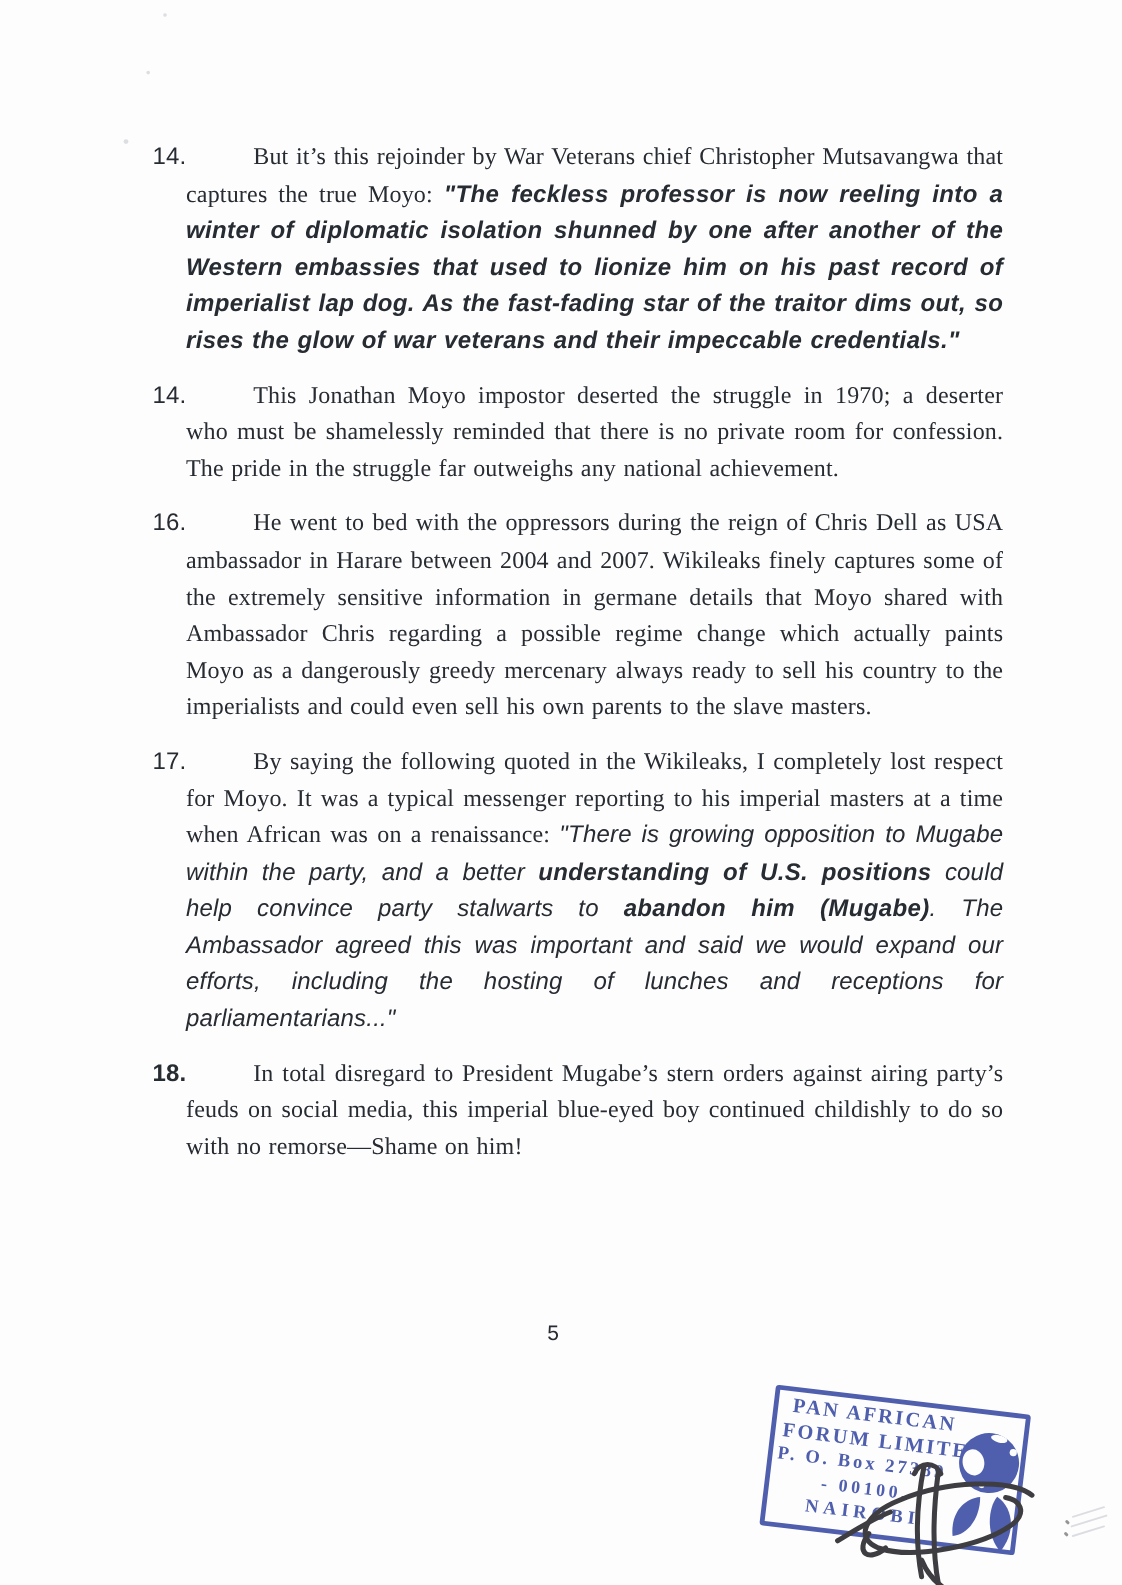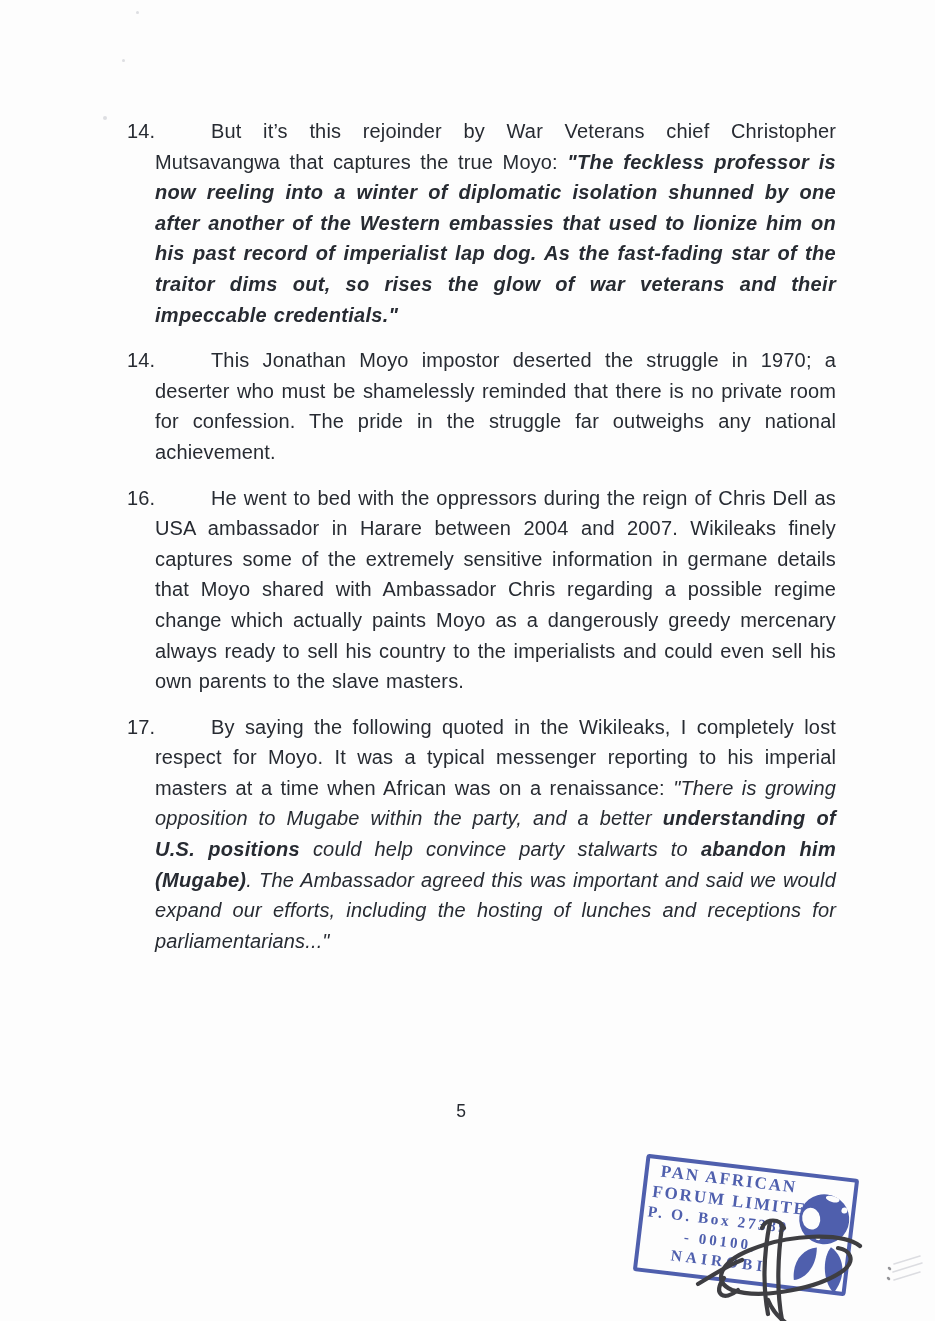--- a/index.html
+++ b/index.html
@@ -35,21 +35,21 @@
     text-align: justify;
     margin: 0 0 15px 0;
   }
   .para-num {
     position: absolute;
     left: 0;
     top: 0;
     text-indent: 0;
   }
   .para-num.bold { font-weight: 700; }
-  .run-regular { font-style: normal; font-weight: 400; }
+  .run-regular { font-style: normal; font-weight: 400; font-family: Liberation Serif, serif; }
   .run-italic { font-style: italic; font-weight: 400; }
   .run-bold-italic { font-style: italic; font-weight: 700; letter-spacing: 0.3px; }
   
   .page-number {
     position: absolute;
     left: 446px;
     top: 1101px;
     width: 30px;
     text-align: center;
     font-size: 17.5px;
@@ -115,20 +115,21 @@
 
   <div class="speck s1"></div>
   <div class="speck s2"></div>
   <div class="speck s3"></div>
 
   <div class="text-block" id="paragraphs">
       <div class="para"><span class="para-num">14.</span><span><span class="run-regular">But it’s this rejoinder by War Veterans chief Christopher Mutsavangwa that captures the true Moyo: </span><span class="run-bold-italic">"The feckless professor is now reeling into a winter of diplomatic isolation shunned by one after another of the Western embassies that used to lionize him on his past record of imperialist lap dog. As the fast-fading star of the traitor dims out, so rises the glow of war veterans and their impeccable credentials."</span></span></div>
       <div class="para"><span class="para-num">14.</span><span><span class="run-regular">This Jonathan Moyo impostor deserted the struggle in 1970; a deserter who must be shamelessly reminded that there is no private room for confession. The pride in the struggle far outweighs any national achievement.</span></span></div>
       <div class="para"><span class="para-num">16.</span><span><span class="run-regular">He went to bed with the oppressors during the reign of Chris Dell as USA ambassador in Harare between 2004 and 2007. Wikileaks finely captures some of the extremely sensitive information in germane details that Moyo shared with Ambassador Chris regarding a possible regime change which actually paints Moyo as a dangerously greedy mercenary always ready to sell his country to the imperialists and could even sell his own parents to the slave masters.</span></span></div>
       <div class="para"><span class="para-num">17.</span><span><span class="run-regular">By saying the following quoted in the Wikileaks, I completely lost respect for Moyo. It was a typical messenger reporting to his imperial masters at a time when African was on a renaissance: </span><span class="run-italic">"There is growing opposition to Mugabe within the party, and a better </span><span class="run-bold-italic">understanding of U.S. positions</span><span class="run-italic"> could help convince party stalwarts to </span><span class="run-bold-italic">abandon him (Mugabe)</span><span class="run-italic">. The Ambassador agreed this was important and said we would expand our efforts, including the hosting of lunches and receptions for parliamentarians..."</span></span></div>
+      <div class="para"><span class="para-num bold">18.</span><span><span class="run-regular">In total disregard to President Mugabe’s stern orders against airing party’s feuds on social media, this imperial blue-eyed boy continued childishly to do so with no remorse—Shame on him!</span></span></div>
     </div>
 
   <div class="page-number">5</div>
 
   <div class="stamp">
     <div class="stamp-text">
       <div class="stamp-line">PAN AFRICAN</div>
       <div class="stamp-line">FORUM LIMITED</div>
       <div class="stamp-line">P. O. Box 27389</div>
       <div class="stamp-line">- 00100,</div>

